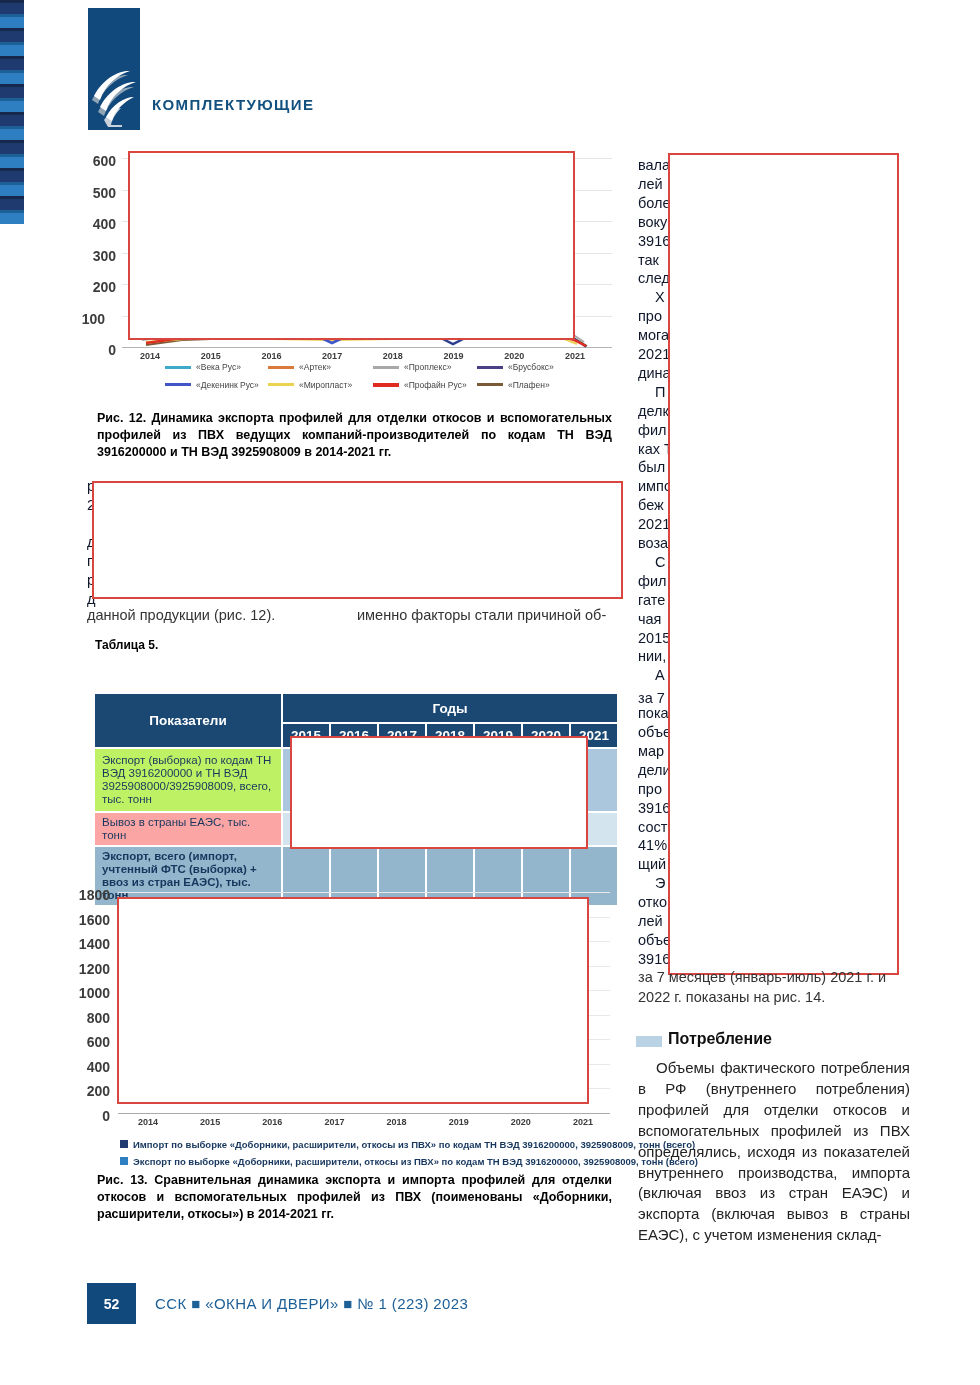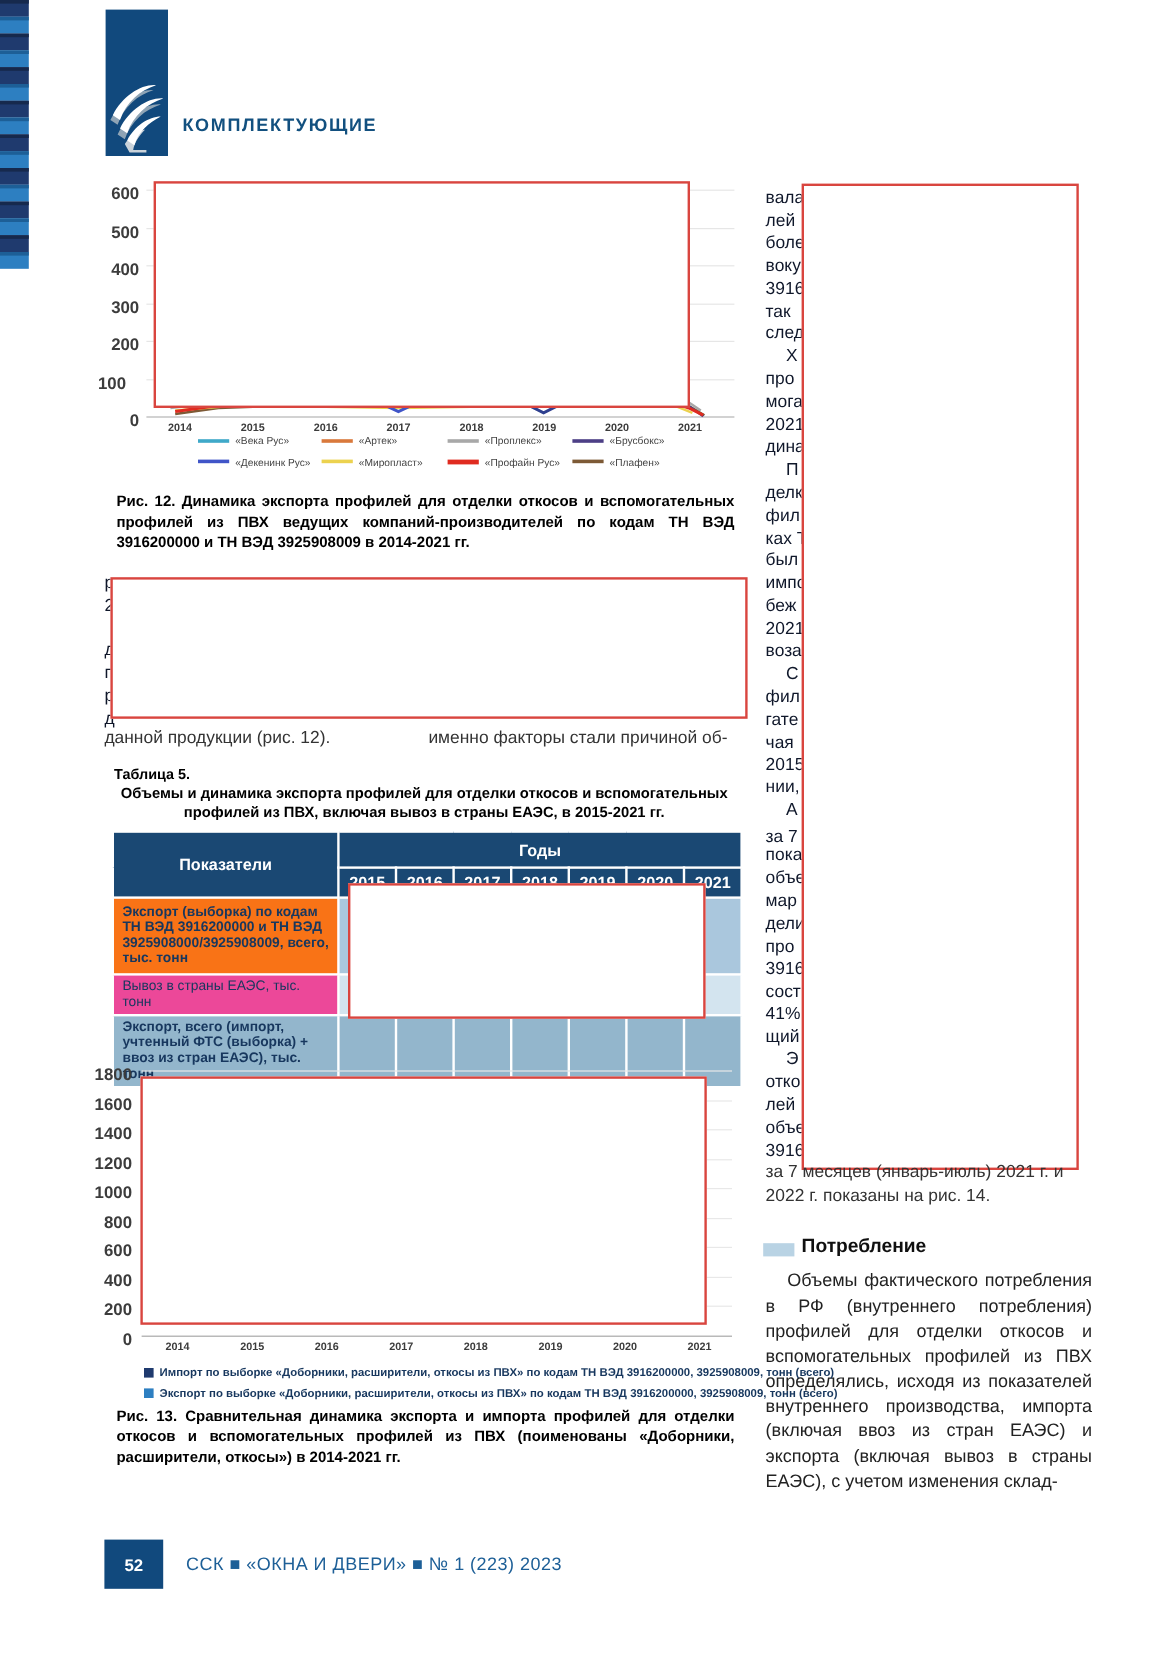--- a/index.html
+++ b/index.html
@@ -79,49 +79,48 @@
   </svg>
   <div id="fig12-anchors"></div>
   <div class="abs fig-caption" style="left:97px;top:410px;width:515px;">Рис. 12. Динамика экспорта профилей для отделки откосов и вспомогательных профилей из ПВХ ведущих компаний-производителей по кодам ТН ВЭД 3916200000 и ТН ВЭД 3925908009 в 2014-2021 гг.</div>
 
   <div class="abs redact r-text"></div>
   <div id="left-frag-anchors"></div>
   <div class="abs body-line" style="left:87px;top:607px;">данной продукции (рис. 12).</div>
   <div class="abs body-line" style="left:357px;top:607px;">именно факторы стали причиной об-</div>
 
   <div class="abs tbl-label">Таблица 5.</div>
-  <div class="abs tbl-title">Объемы и динамика экспорта профилей для отделки откосов и вспомогательных профилей из ПВХ, включая вывоз в страны ЕАЭС, в 2015-2021 гг.</div>
   <div class="abs" id="table5">
       <table>
         <tbody>
           <tr>
             <th class="th-head" rowspan="2" style="width: 172px; font-size: 13.5px;">Показатели</th>
             <th class="th-head" colspan="7" style="height: 22px; font-size: 13.5px;">Годы</th>
           </tr>
           <tr>
             <th class="th-head th-years" style="width: 32px; height: 17px;">2015</th>
             <th class="th-head th-years" style="width: 32px; height: 17px;">2016</th>
             <th class="th-head th-years" style="width: 32px; height: 17px;">2017</th>
             <th class="th-head th-years" style="width: 32px; height: 17px;">2018</th>
             <th class="th-head th-years" style="width: 32px; height: 17px;">2019</th>
             <th class="th-head th-years" style="width: 32px; height: 17px;">2020</th>
             <th class="th-head th-years" style="width: 32px; height: 17px;">2021</th>
           </tr>
           <tr>
-            <td class="row-lbl" style="background: #f97316; font-weight: 700; height: 56px; margin-left: 16px;">Экспорт (выборка) по кодам ТН ВЭД 3916200000 и ТН ВЭД 3925908000/3925908009, всего, тыс. тонн</td>
-            <td style="background: rgb(170, 199, 221);"></td>
-            <td style="background: rgb(170, 199, 221);"></td>
-            <td style="background: rgb(170, 199, 221);"></td>
-            <td style="background: rgb(170, 199, 221);"></td>
-            <td style="background: rgb(170, 199, 221);"></td>
-            <td style="background: rgb(170, 199, 221);"></td>
-            <td style="background: rgb(170, 199, 221);"></td>
-          </tr>
-          <tr>
-            <td class="row-lbl" style="background: #ec4899; font-weight: 400; height: 18px;">Вывоз в страны ЕАЭС, тыс. тонн</td>
+            <td class="row-lbl" style="background: #bef264; font-weight: 400; height: 56px; margin-left: 16px;">Экспорт (выборка) по кодам ТН ВЭД 3916200000 и ТН ВЭД 3925908000/3925908009, всего, тыс. тонн</td>
+            <td style="background: rgb(170, 199, 221);"></td>
+            <td style="background: rgb(170, 199, 221);"></td>
+            <td style="background: rgb(170, 199, 221);"></td>
+            <td style="background: rgb(170, 199, 221);"></td>
+            <td style="background: rgb(170, 199, 221);"></td>
+            <td style="background: rgb(170, 199, 221);"></td>
+            <td style="background: rgb(170, 199, 221);"></td>
+          </tr>
+          <tr>
+            <td class="row-lbl" style="background: #fca5a5; font-weight: 400; height: 18px;">Вывоз в страны ЕАЭС, тыс. тонн</td>
             <td style="background: rgb(211, 228, 239);"></td>
             <td style="background: rgb(211, 228, 239);"></td>
             <td style="background: rgb(211, 228, 239);"></td>
             <td style="background: rgb(211, 228, 239);"></td>
             <td style="background: rgb(211, 228, 239);"></td>
             <td style="background: rgb(211, 228, 239);"></td>
             <td style="background: rgb(211, 228, 239);"></td>
           </tr>
           <tr>
             <td class="row-lbl" style="background: rgb(147, 182, 204); font-weight: 700; height: 50px;">Экспорт, всего (импорт, учтенный ФТС (выборка) + ввоз из стран ЕАЭС), тыс. тонн</td>

